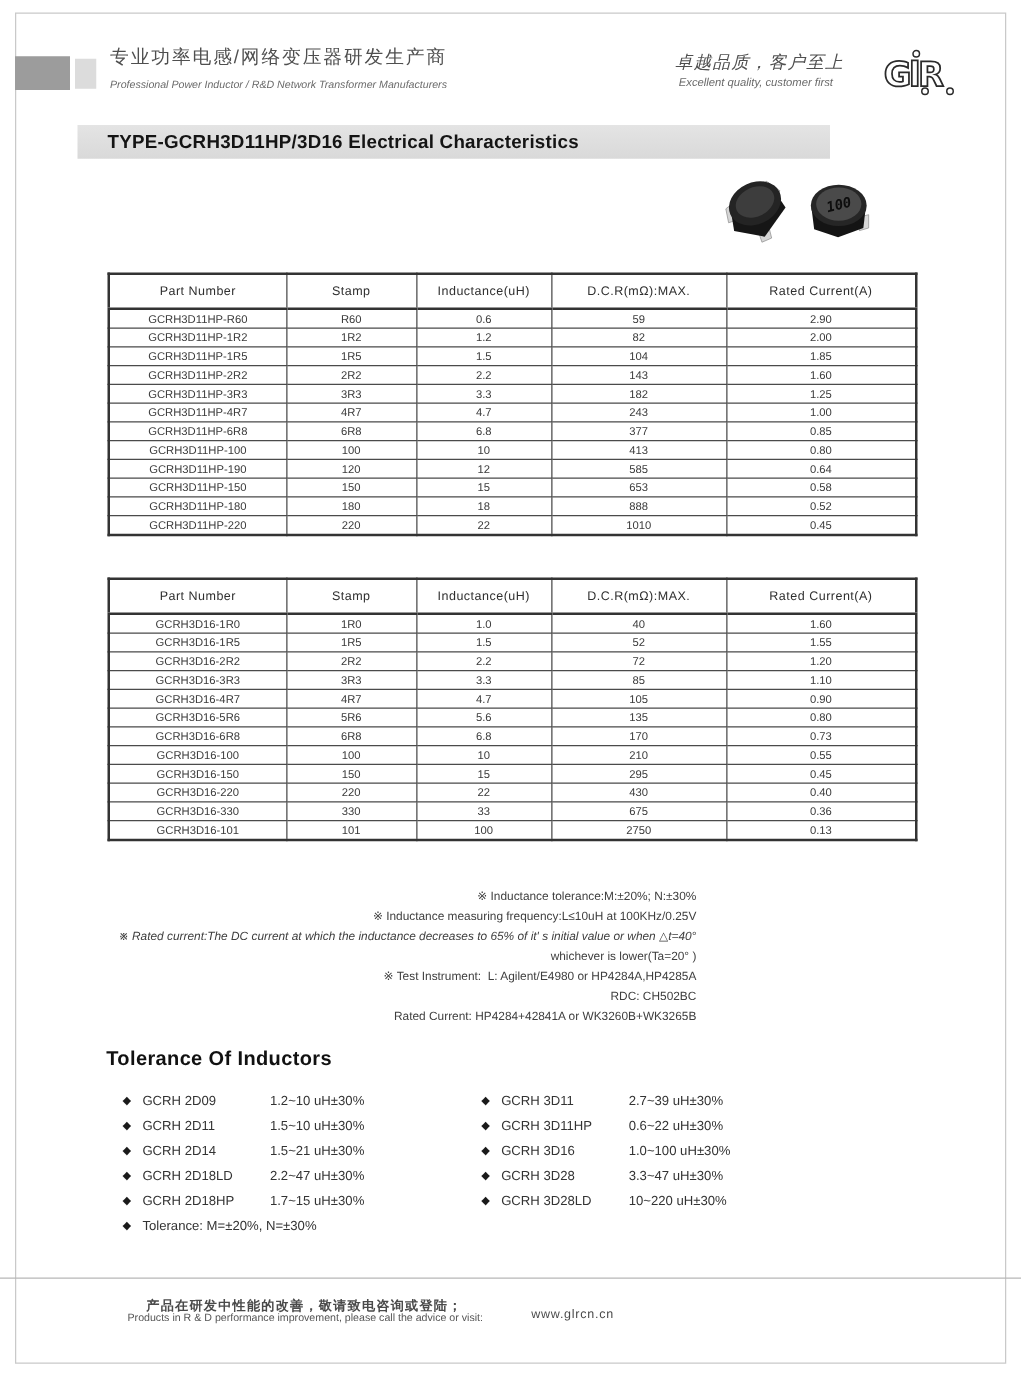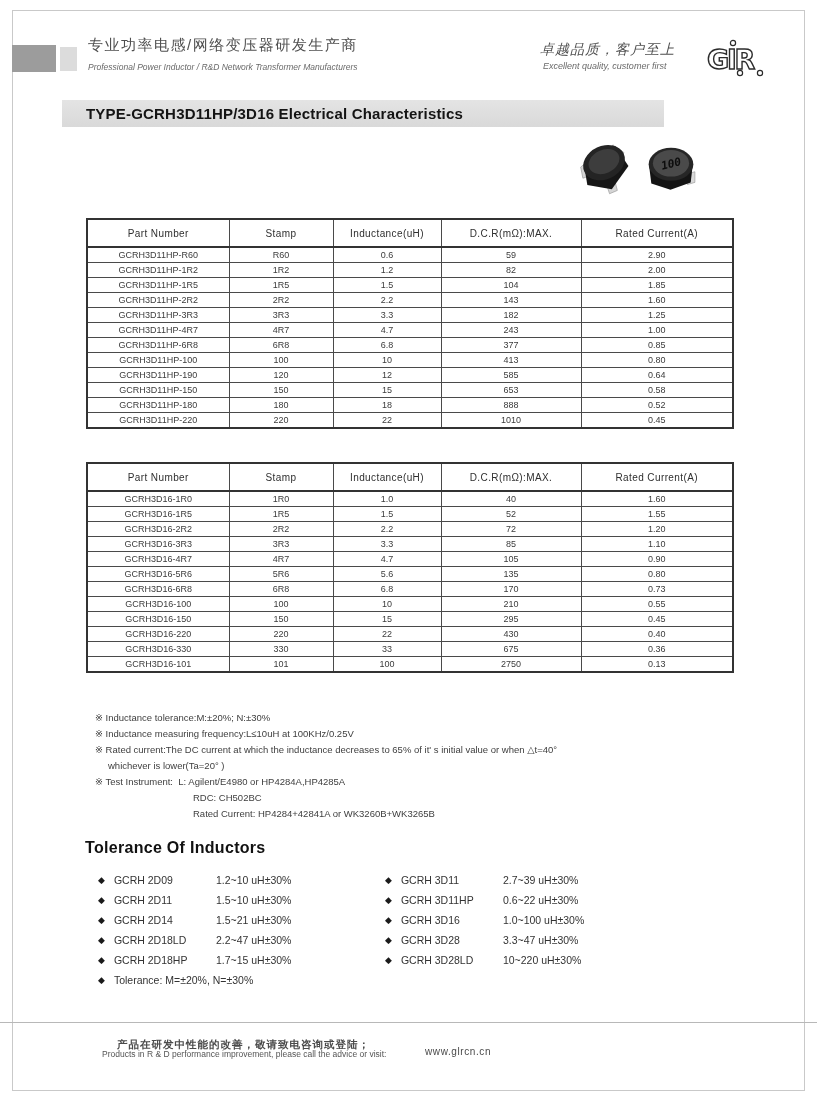--- a/index.html
+++ b/index.html
@@ -34,21 +34,21 @@
     table-layout:fixed; border:2px solid #333; background:#fff; }
   table.spec th, table.spec td { border:1px solid #4a4a4a; text-align:center;
     padding:0; overflow:hidden; white-space:nowrap; }
   table.spec th { height:26px; font-size:10px; font-weight:normal; letter-spacing:0.4px; color:#2f2f2f; border-bottom:2px solid #333; }
   table.spec td { height:14px; font-size:9px; color:#3b3b3b; }
   #table-hp  { top:218px; }
   #table-3d16{ top:462px; }
 
   
   .notes { position:absolute; left:95px; top:710px; font-size:9.5px; color:#3e3e3e; }
-  .note-line { height:16px; line-height:16px; white-space:pre; }
+  .note-line { height:16px; line-height:16px; white-space:pre;text-align:right; }
 
   
   .tol-heading { position:absolute; left:85px; top:839px; font-size:16px; font-weight:bold; color:#111; letter-spacing:0.3px; }
   .tol-col { position:absolute; top:866px; font-size:10.5px; color:#333; }
   .tol-col-left  { left:98px; }
   .tol-col-right { left:385px; }
   .tol-item { height:20px; line-height:28px; white-space:nowrap; }
   .tol-bullet { font-size:9px; margin-right:9px; vertical-align:1px; color:#1a1a1a; }
   .tol-name { display:inline-block; width:102px; }
 
@@ -302,21 +302,21 @@
         <td>100</td>
         <td>2750</td>
         <td>0.13</td>
       </tr>
     </tbody>
 </table>
 
 <div class="notes">
     <div class="note-line" style="padding-left: 0px;">※ Inductance tolerance:M:±20%; N:±30%</div>
     <div class="note-line" style="padding-left: 0px;">※ Inductance measuring frequency:L≤10uH at 100KHz/0.25V</div>
-    <div class="note-line" style="padding-left: 0px;">※ Rated current:The DC current at which the inductance decreases to 65% of it' s initial value or when △t=40°</div>
+    <div class="note-line" style="padding-left: 0px; font-style: italic;">※ Rated current:The DC current at which the inductance decreases to 65% of it' s initial value or when △t=40°</div>
     <div class="note-line" style="padding-left: 13px;">whichever is lower(Ta=20° )</div>
     <div class="note-line" style="padding-left: 0px;">※ Test Instrument:  L: Agilent/E4980 or HP4284A,HP4285A</div>
     <div class="note-line" style="padding-left: 98px;">RDC: CH502BC</div>
     <div class="note-line" style="padding-left: 98px;">Rated Current: HP4284+42841A or WK3260B+WK3265B</div>
   </div>
 
 <div class="tol-heading">Tolerance Of Inductors</div>
 <div class="tol-col tol-col-left">
     <div class="tol-item"><span class="tol-bullet">◆</span><span class="tol-name">GCRH 2D09</span><span class="tol-range">1.2~10 uH±30%</span></div>
     <div class="tol-item"><span class="tol-bullet">◆</span><span class="tol-name">GCRH 2D11</span><span class="tol-range">1.5~10 uH±30%</span></div>

